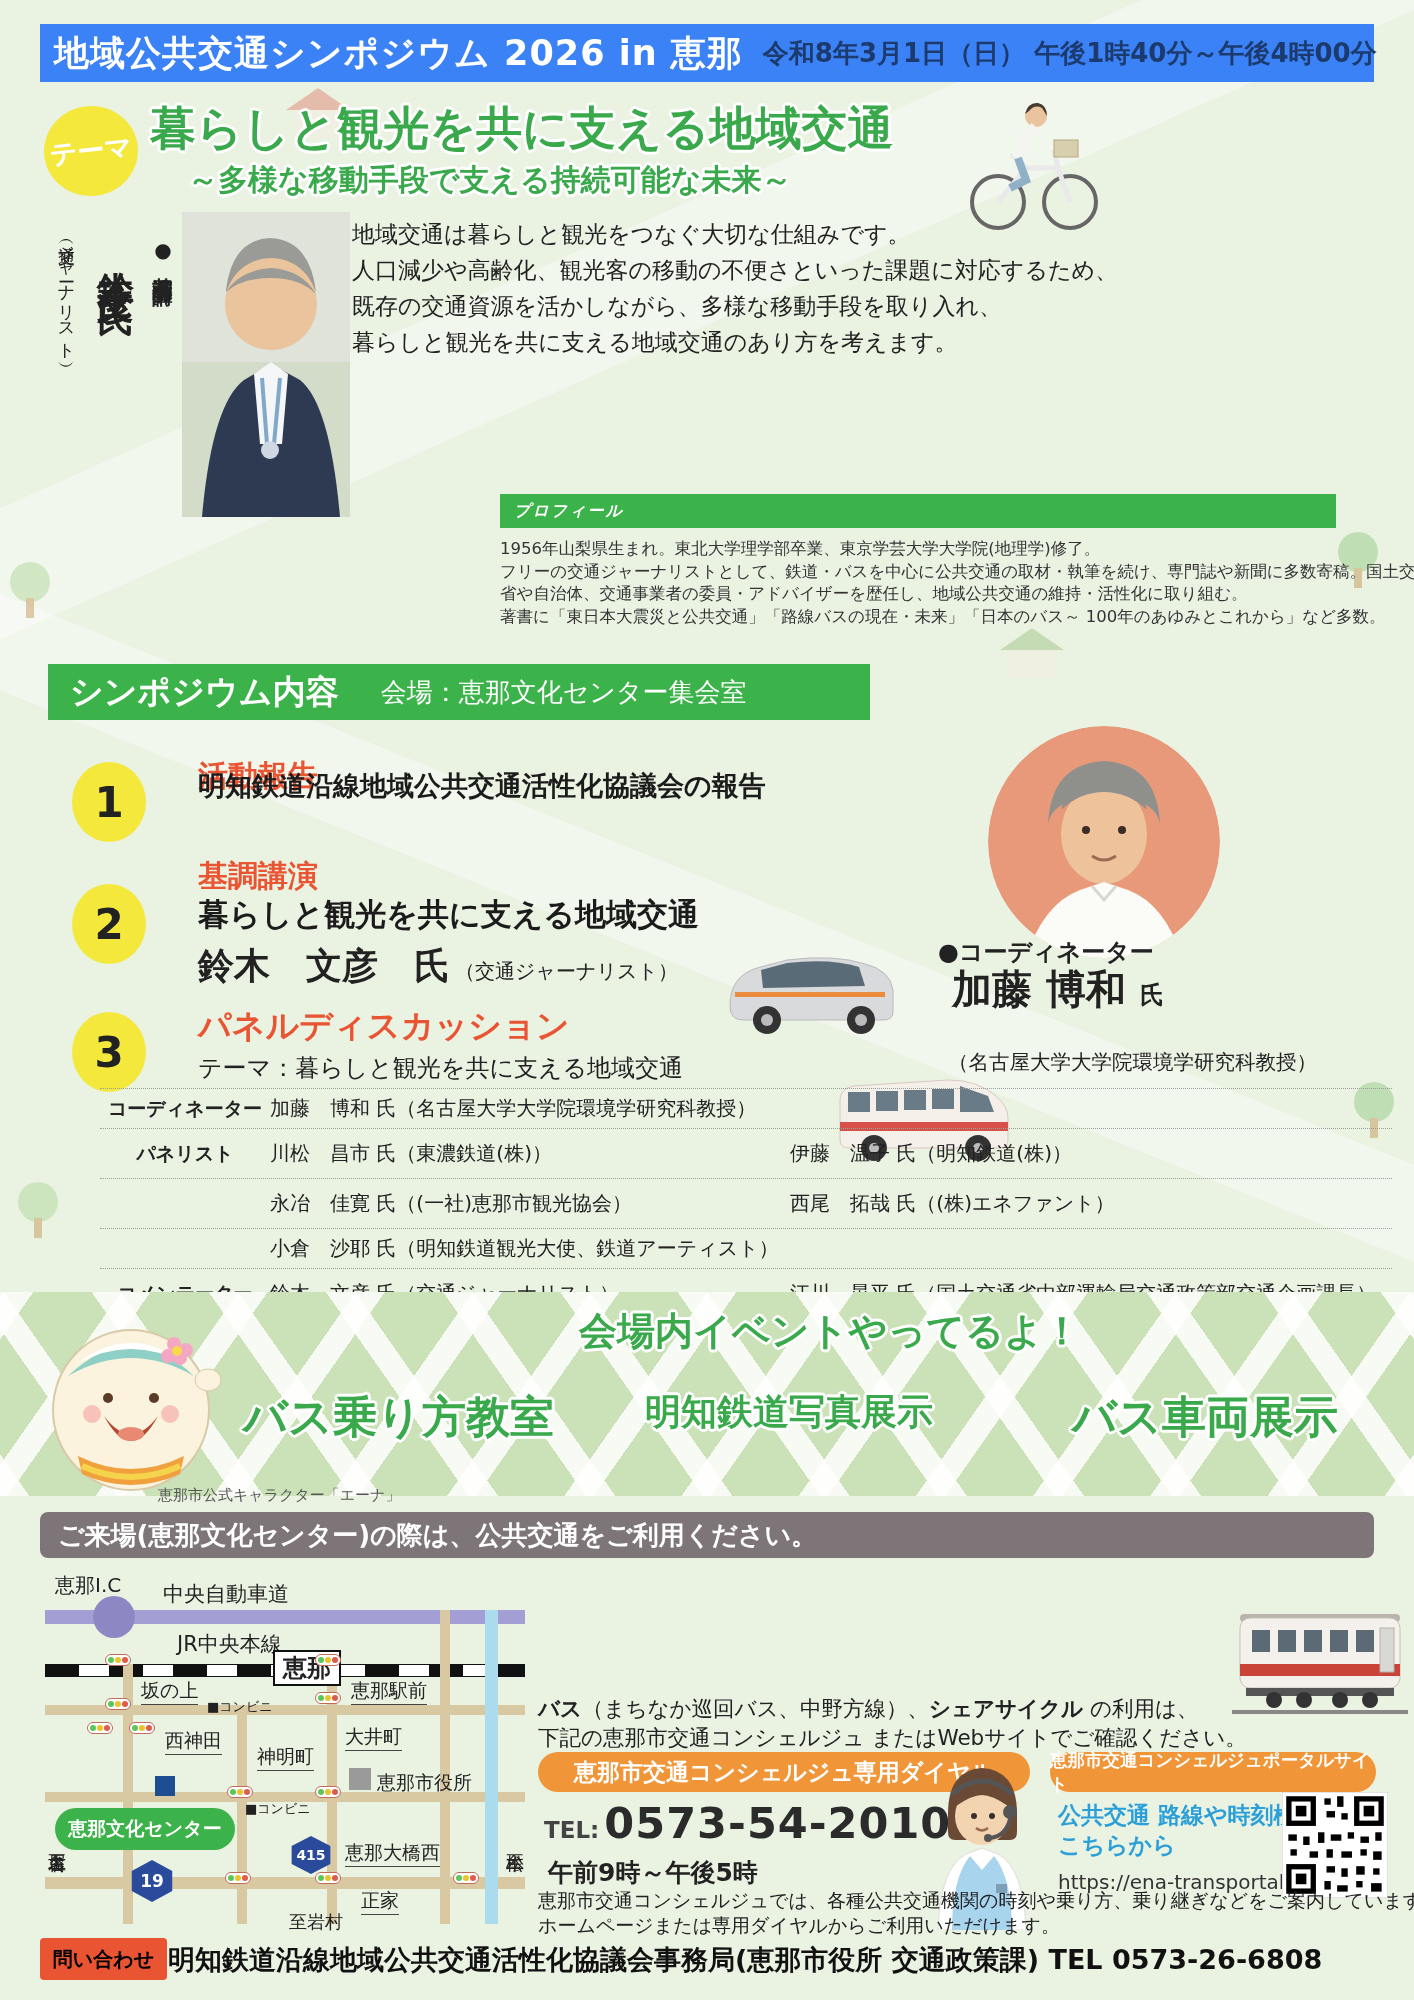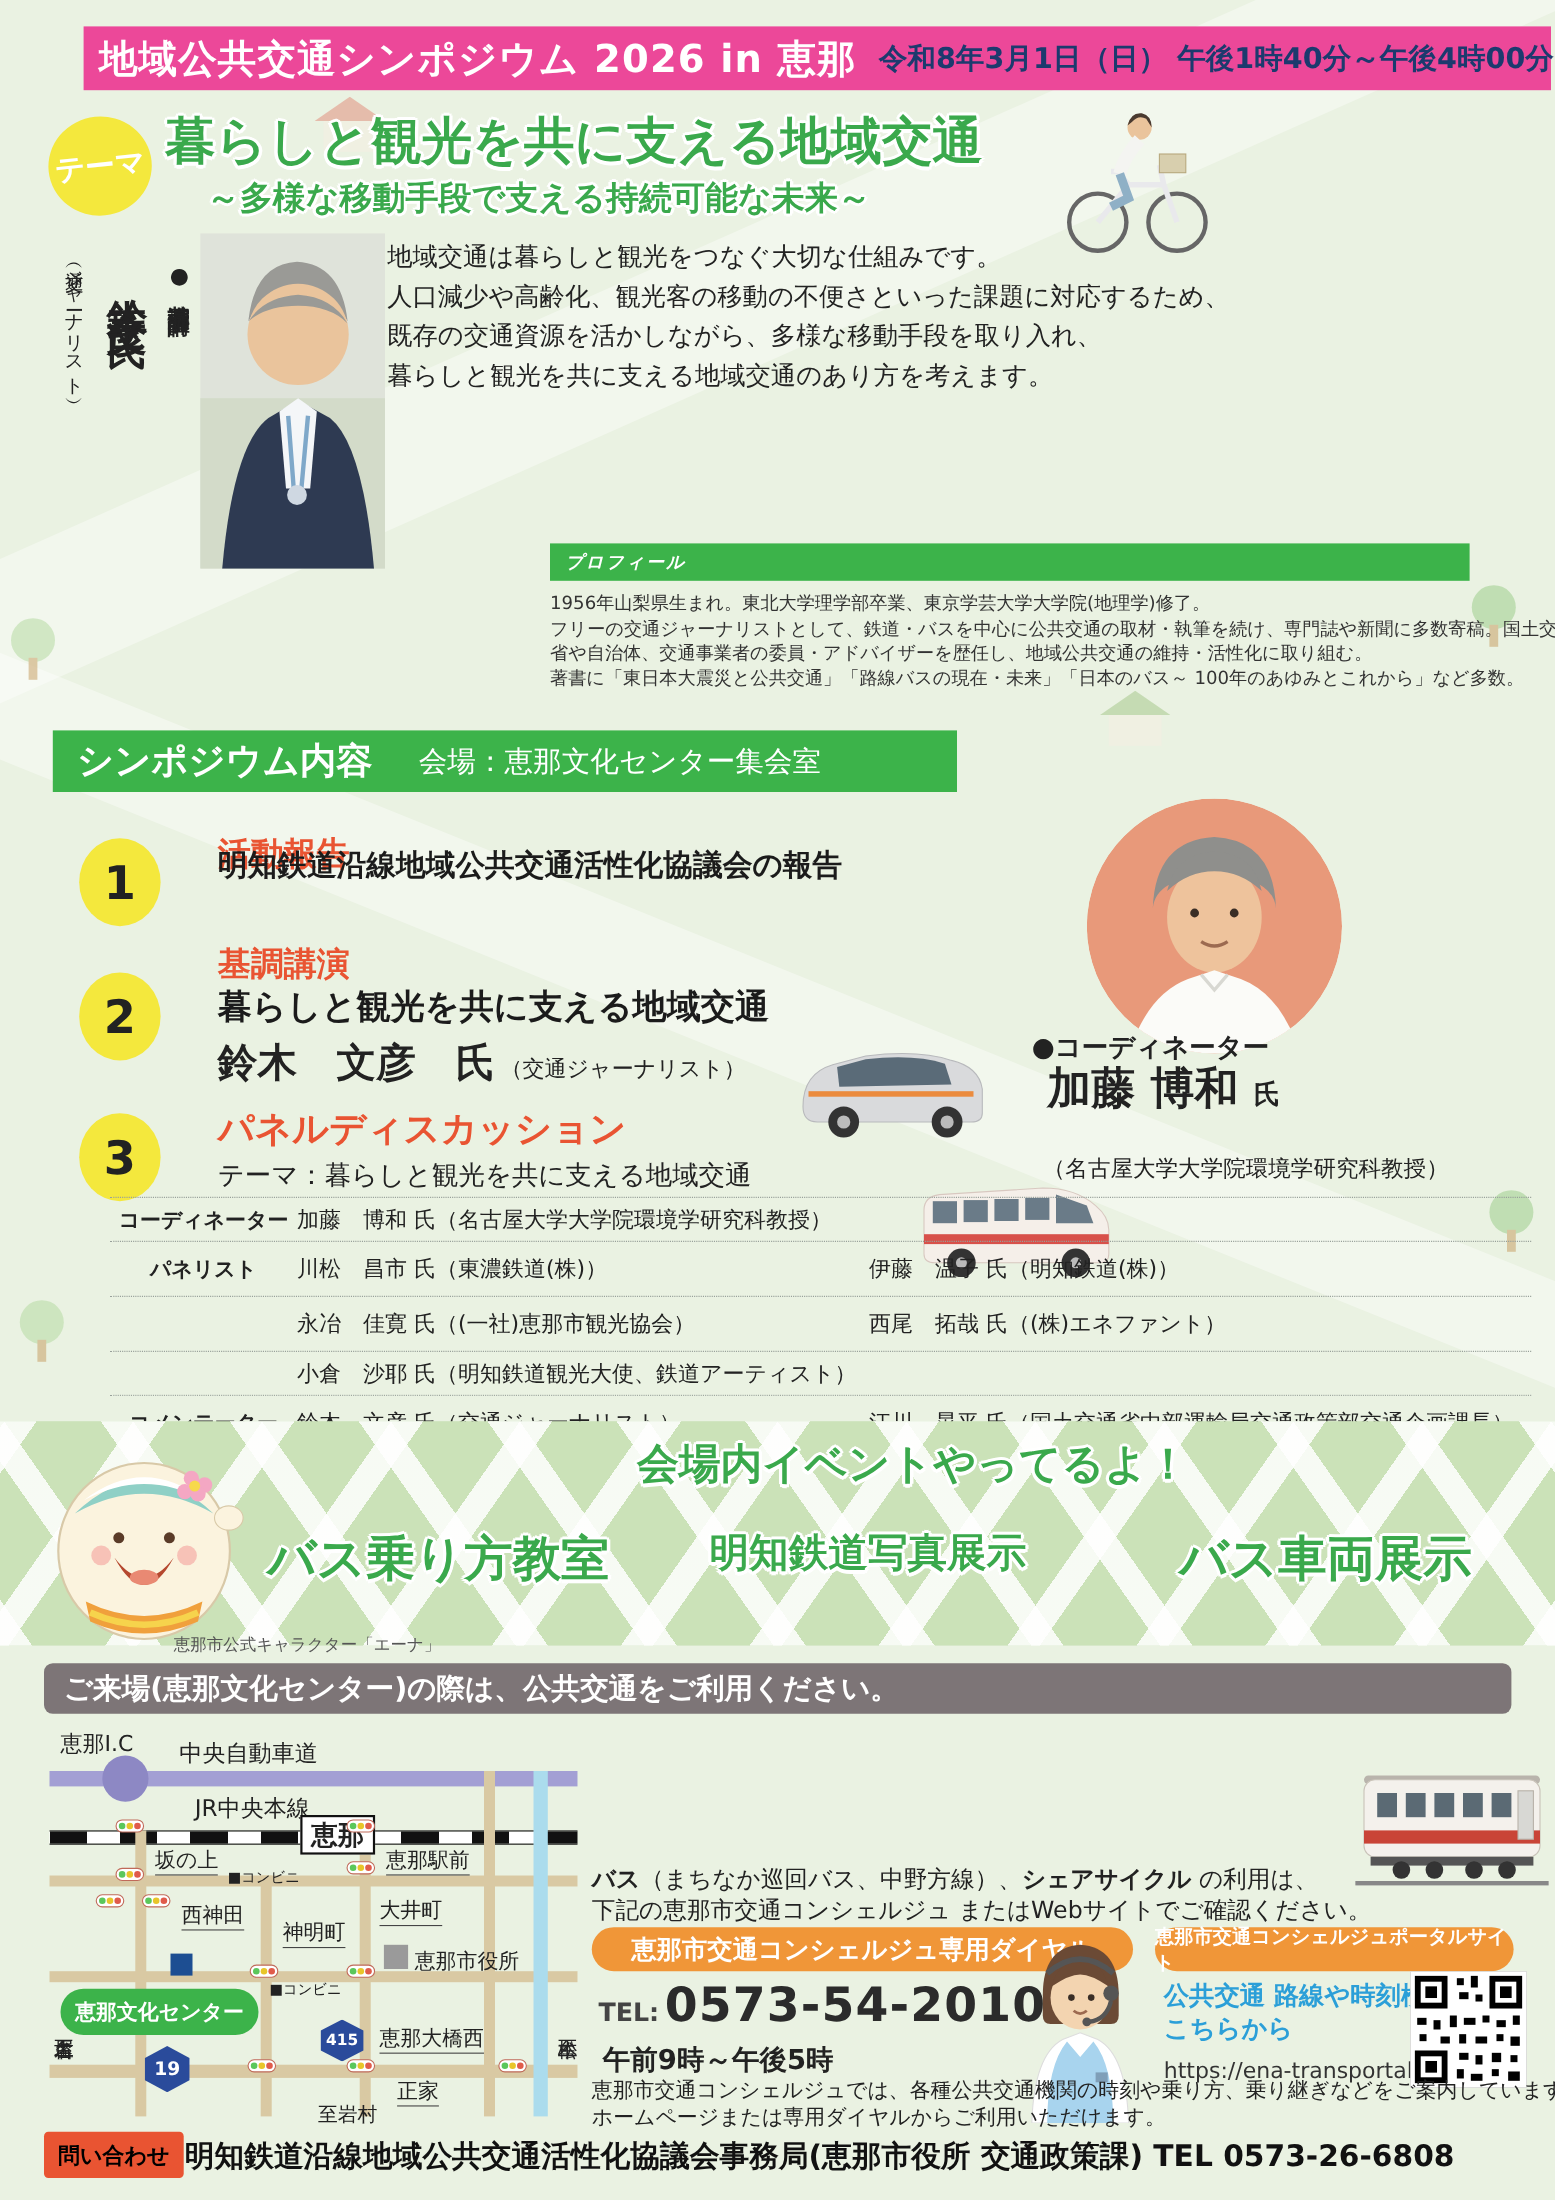--- a/index.html
+++ b/index.html
@@ -2,21 +2,21 @@
 <html><head>
 <meta charset="utf-8">
 <style>
   html,body{margin:0;padding:0;background:#888;}
   #page{position:relative;width:1414px;height:2000px;margin:0 auto;overflow:hidden;
         background:#eaf2e2;font-family:"DejaVu Sans","Liberation Sans",sans-serif;color:#222;}
   .abs{position:absolute;}
   .deco{position:absolute;opacity:.55;pointer-events:none;}
   .band{position:absolute;background:rgba(255,255,255,.38);transform:rotate(-24deg);pointer-events:none;}
   
-  #header{left:40px;top:24px;width:1334px;height:58px;background:#ec4899;display:flex;align-items:center;padding-left:14px;box-sizing:border-box;margin-left:36px;}
+  #header{left:40px;top:24px;width:1334px;height:58px;background:#3b82f6;display:flex;align-items:center;padding-left:14px;box-sizing:border-box;}
   #header .t{color:#fff;font-weight:bold;font-size:35px;letter-spacing:1px;white-space:nowrap;}
   #header .d{color:#1c3a6e;font-weight:bold;font-size:26px;margin-left:20px;white-space:nowrap;}
   
   #theme-badge{left:44px;top:106px;width:94px;height:90px;border-radius:50%;background:#f4e83d;display:flex;align-items:center;justify-content:center;color:#fff;font-weight:bold;font-size:27px;transform:rotate(-6deg);}
   .otl{text-shadow:3px 0 0 #fff,-3px 0 0 #fff,0 3px 0 #fff,0 -3px 0 #fff,2px 2px 0 #fff,-2px 2px 0 #fff,2px -2px 0 #fff,-2px -2px 0 #fff;}
   #theme-title{left:150px;top:98px;font-size:46px;font-weight:bold;color:#3aa94c;white-space:nowrap;}
   #theme-sub{left:188px;top:160px;font-size:30px;font-weight:bold;color:#3aa94c;white-space:nowrap;}
   
   .vert{writing-mode:vertical-rl;text-orientation:mixed;white-space:nowrap;}
   #v-role{left:150px;top:238px;font-size:20px;font-weight:bold;}

